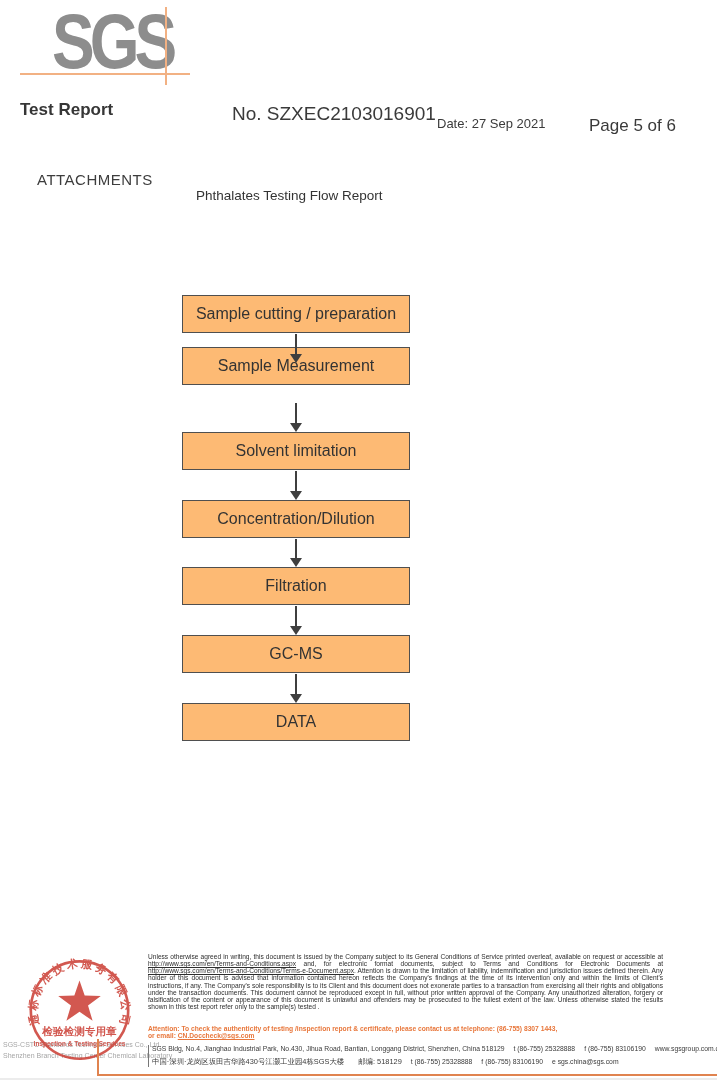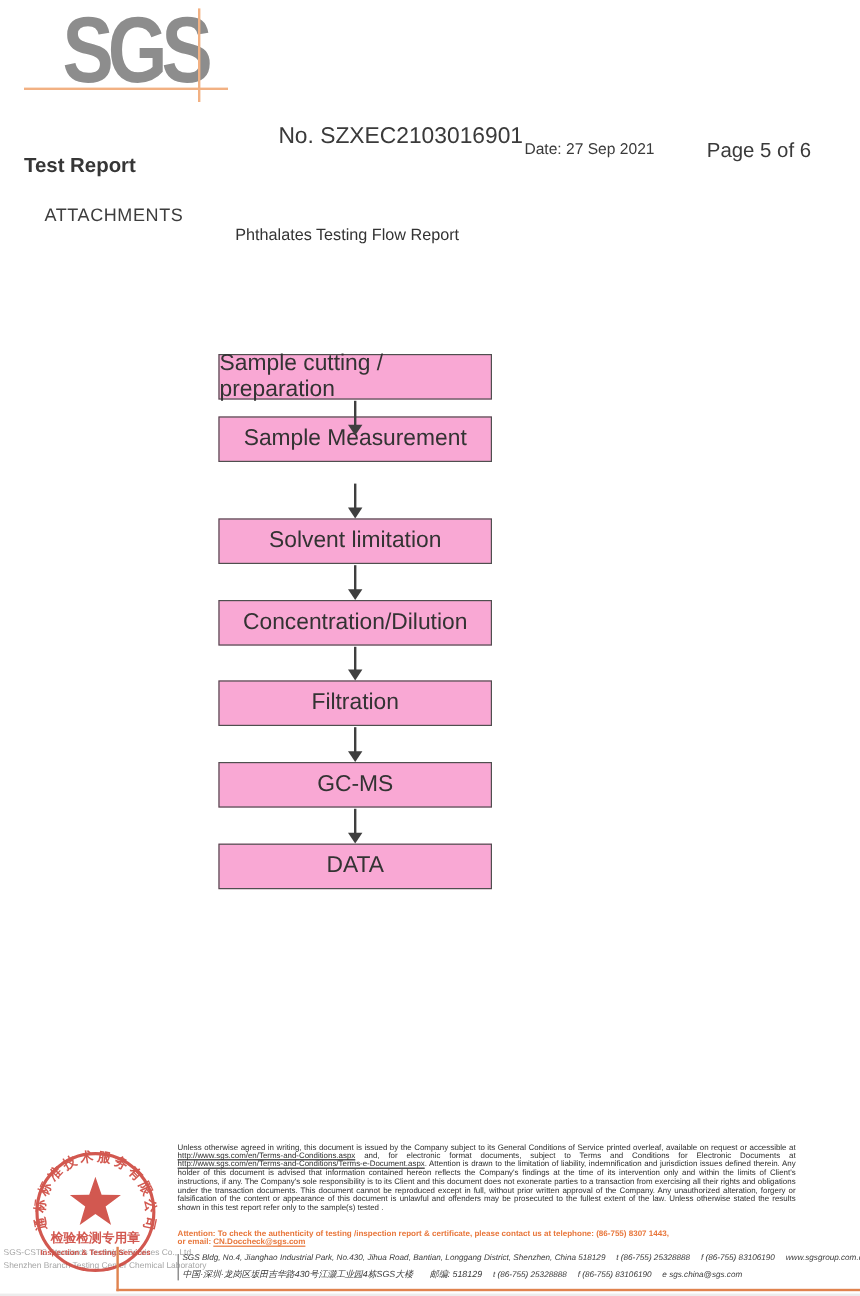--- a/index.html
+++ b/index.html
@@ -7,48 +7,48 @@
        font-family:"Liberation Sans", sans-serif;color:#333;}
 
   
   .logo-text{position:absolute;left:52px;top:2px;font-size:78px;font-weight:bold;
              letter-spacing:-6px;color:#8d8d8d;transform:scaleX(0.82);transform-origin:left top;
              line-height:1;}
   .cross-h{position:absolute;left:20px;top:73px;width:170px;height:2px;background:#f2b183;}
   .cross-v{position:absolute;left:165px;top:7px;width:2px;height:78px;background:#f2b183;}
 
   
-  .h-title{position:absolute;left:20px;top:128px;font-size:17px;font-weight:bold;color:#363636;text-align:right;}
+  .h-title{position:absolute;left:20px;top:100px;font-size:17px;font-weight:bold;color:#363636;text-align:right;}
   .h-no{position:absolute;left:232px;top:103px;font-size:19px;color:#3a3a3a;}
   .h-date{position:absolute;left:437px;top:116px;font-size:13px;color:#3a3a3a;}
   .h-page{position:absolute;left:589px;top:116px;font-size:17px;color:#3a3a3a;}
 
   .attach{position:absolute;left:37px;top:171px;font-size:15px;color:#3d3d3d;letter-spacing:0.5px;}
   .fc-title{position:absolute;left:196px;top:188px;font-size:13.5px;color:#333;}
 
   
   .fc-box{position:absolute;left:182px;width:226px;height:36px;border:1px solid #4f4f4f;
-          display:flex;align-items:center;justify-content:center;font-size:19px;color:#333;
-          background:#f9a8d4;}
+          display:flex;align-items:center;justify-content:center;font-size:16px;color:#333;
+          background:#fdba74;}
   .arrow{position:absolute;left:290px;width:12px;}
   .arrow .stem{position:absolute;left:5px;top:0;width:1.6px;background:#3f3f3f;}
   .arrow .head{position:absolute;left:0;width:0;height:0;
                border-left:6px solid transparent;border-right:6px solid transparent;
                border-top:9px solid #3f3f3f;}
 
   
   .stamp{position:absolute;left:8px;top:938px;width:142px;height:142px;opacity:0.88;}
   .company{position:absolute;left:3px;font-size:7px;color:#a6a6a6;white-space:nowrap;}
   .disclaimer{position:absolute;left:148px;top:953px;width:515px;font-size:6.6px;
               line-height:7.15px;text-align:justify;color:#2e2e2e;}
   .attention{position:absolute;left:148px;top:1025px;width:515px;font-size:6.7px;
              line-height:7.3px;font-weight:bold;color:#e8763a;}
   .u{text-decoration:underline;}
   .addr-row{position:absolute;left:152px;font-size:6.8px;color:#3a3a3a;white-space:nowrap;
-            display:flex;align-items:baseline;font-style:italic;}
+            display:flex;align-items:baseline;}
   .addr-row .gap{display:inline-block;width:9px;}
   .addr-sep{position:absolute;left:148px;top:1045px;width:1px;height:22px;background:#777;}
   .foot-vline{position:absolute;left:97px;top:1039px;width:2px;height:37px;background:#e0834f;}
   .foot-hline{position:absolute;left:97px;top:1074px;width:620px;height:2px;background:#e0834f;}
   .bottom-strip{position:absolute;left:0;top:1078px;width:717px;height:2px;background:#ececec;}
 </style>
 </head>
 <body>
 
 <div>

